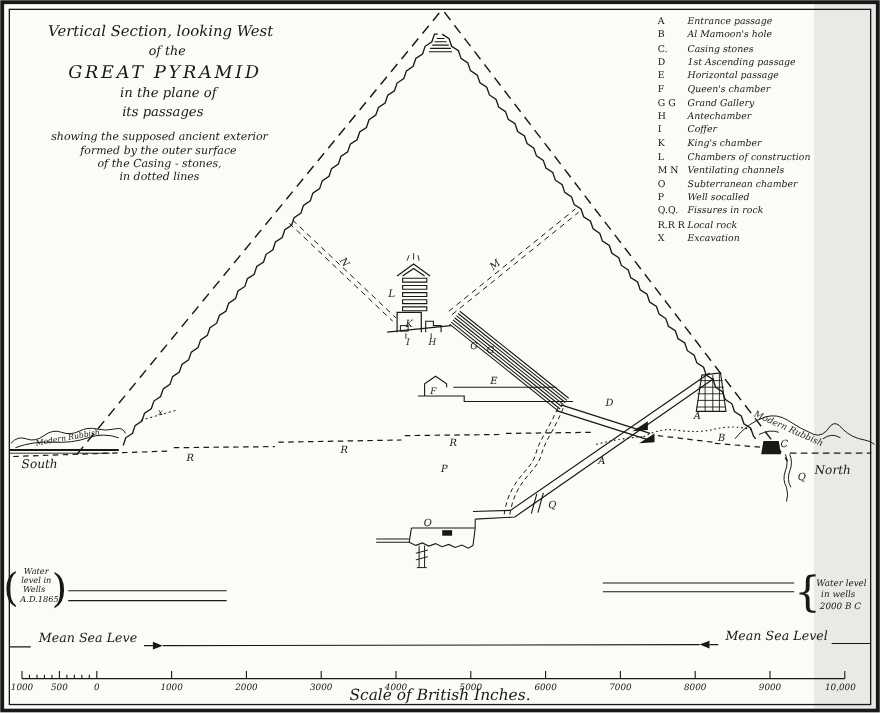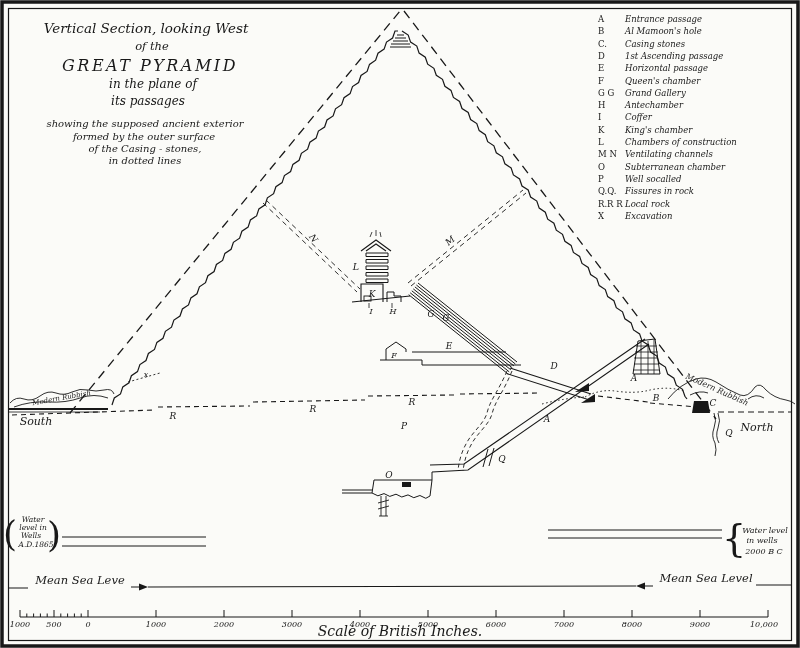--- a/index.html
+++ b/index.html
@@ -1,16 +1,16 @@
 <!DOCTYPE html>
 <html><head>
 <meta charset="utf-8">
 <style>
   html,body{margin:0;padding:0;background:#e9e9e6;}
-  #page{width:796px;height:648px;background:#fbfbf8;position:relative;font-family:"DejaVu Serif",serif;}
+  #page{width:740px;height:648px;background:#fbfbf8;position:relative;font-family:"DejaVu Serif",serif;}
   svg text{fill:#181818;font-family:"DejaVu Serif",serif;}
   .it{font-style:italic;}
   .mid{text-anchor:middle;}
   .s{stroke:#181818;fill:none;}
   .f{fill:#181818;stroke:none;}
 </style>
 </head>
 <body>
 
 <div id="page">

